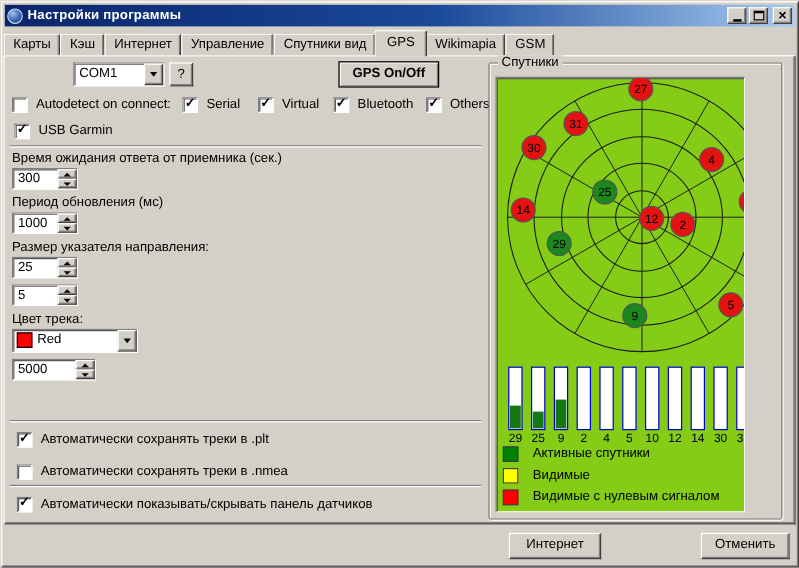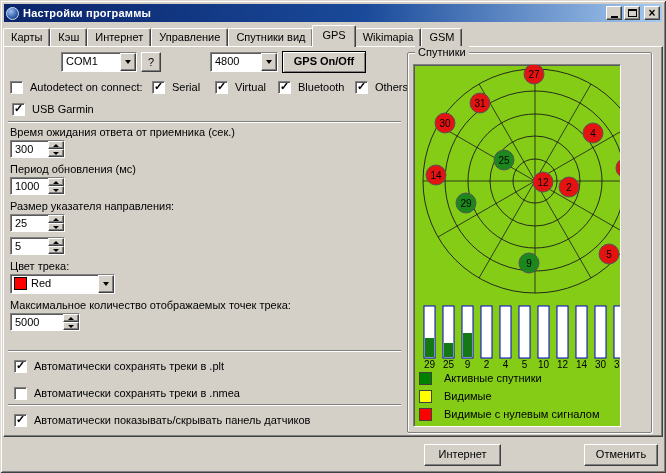--- a/index.html
+++ b/index.html
@@ -138,26 +138,20 @@
 
   <div class="lbl" style="left:10px; top:57px;">COM-порт</div>
   <div class="combo" style="left:61px; top:52px; width:76px; height:20px;">
     <span class="val">COM1</span>
     <span class="drop">
         <span class="arr-down"></span>
       </span>
   </div>
   <div class="btn" style="left:141px; top:52px; width:20px; height:20px; line-height:18px;">?</div>
   <div class="lbl" style="left:166px; top:57px;">Скорость</div>
-  <div class="combo" style="left:210px; top:52px; width:68px; height:20px;">
-    <span class="val">4800</span>
-    <span class="drop">
-        <span class="arr-down"></span>
-      </span>
-  </div>
   <div class="btn default" style="left:282px; top:51px; width:84px; height:22px; line-height:19px;">GPS On/Off</div>
 
   <div class="cb" style="left:10px; top:80px;">
     <span class="box"></span>
     <span>Autodetect on connect:</span>
   </div>
   <div class="cb" style="left:152px; top:80px;">
     <span class="box">✓</span>
     <span>Serial</span>
   </div>
@@ -239,21 +233,20 @@
       <div class="field-label">Цвет трека:</div>
       <div class="field-ctl">
         <div class="combo color-combo" style="position:static;width:105px;height:20px">
           <span class="swatch" style="background:#ff0000"></span>
           <span class="val">Red</span>
           <span class="drop">
             <span class="arr-down"></span>
           </span>
         </div>
       </div>
-      <div class="field-label">Максимальное количество отображаемых точек трека:</div>
       <div class="field-ctl">
         <div class="spin" style="width:70px">
           <span class="val">5000</span>
           <span class="updown">
             <span class="sbtn">
               <span class="arr-up-s"></span>
             </span>
             <span class="sbtn">
               <span class="arr-down-s"></span>
             </span>

